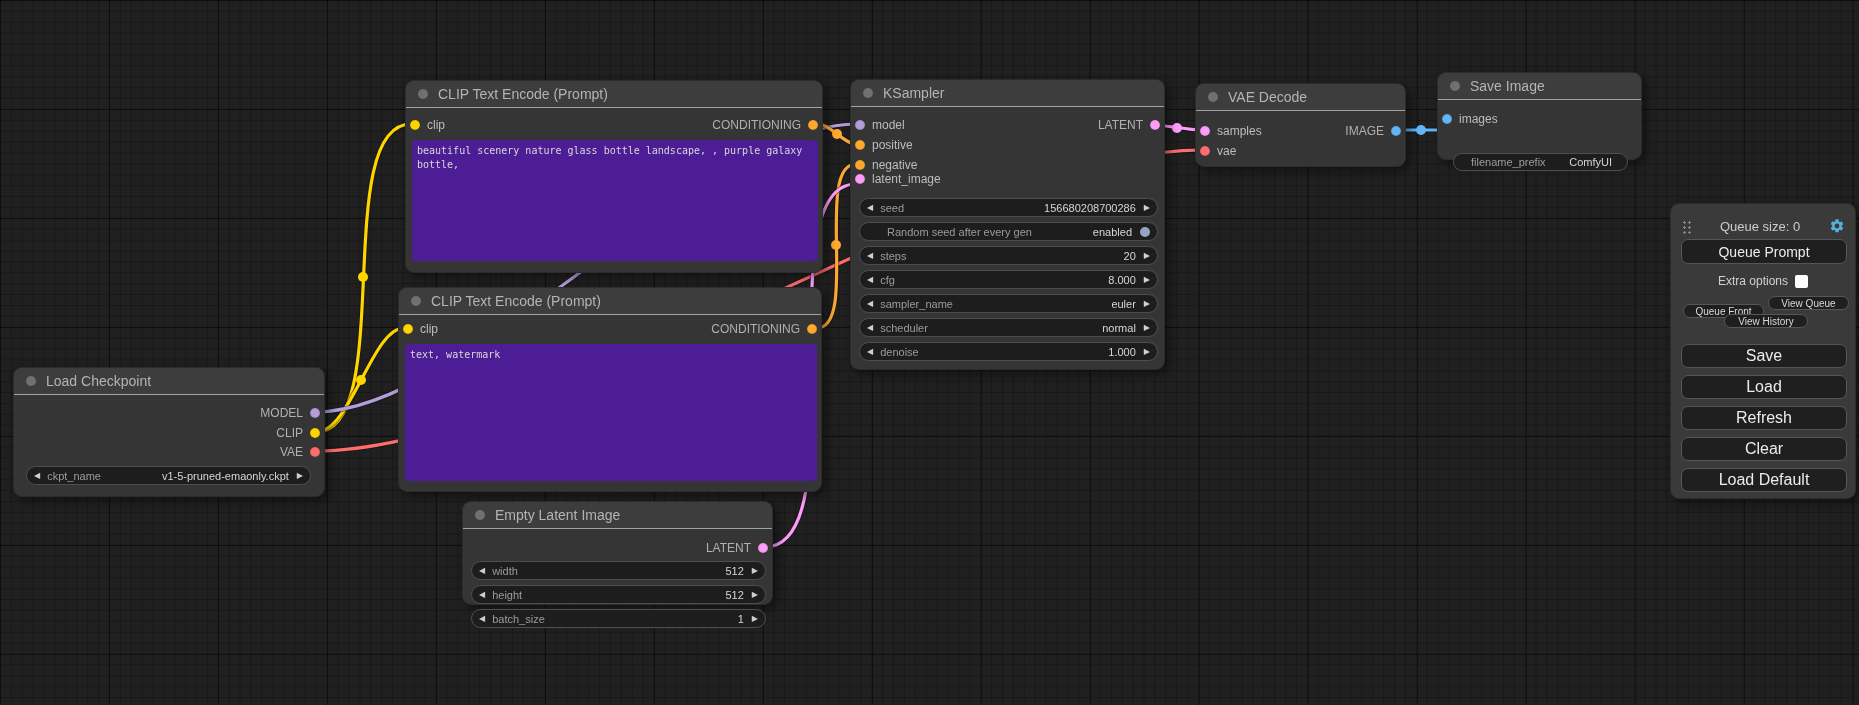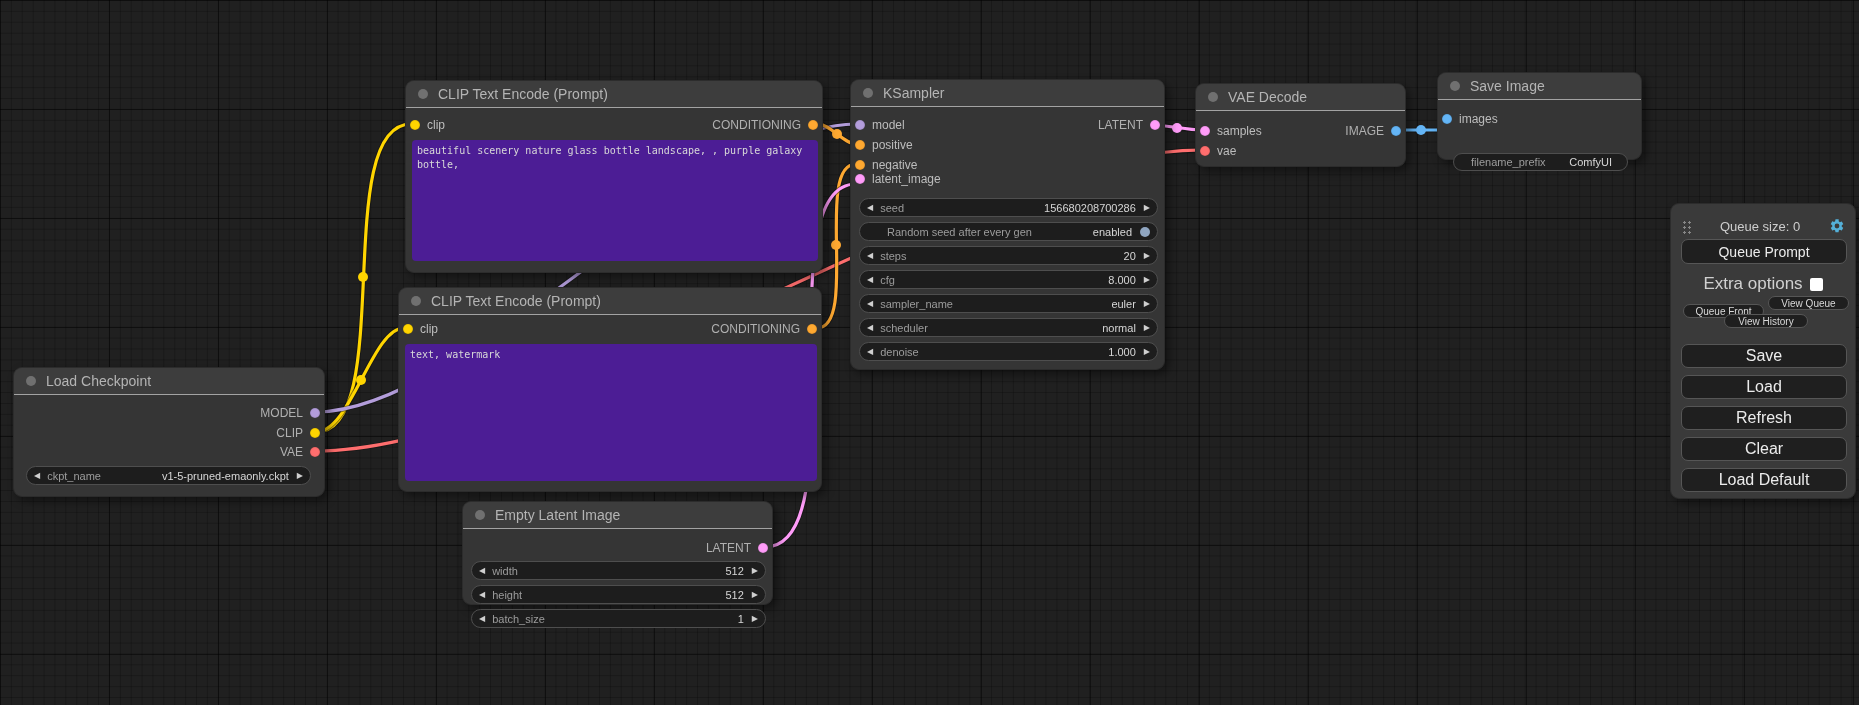--- a/index.html
+++ b/index.html
@@ -49,21 +49,21 @@
         background-size:5px 5px;background-position:1px 1px;}
   .gear{flex:0 0 auto;display:block;}
   .btn{position:absolute;left:10px;width:166px;height:24px;background:#1f1f1f;
         border:1px solid #565656;border-radius:7px;color:#ececec;display:flex;
         align-items:center;justify-content:center;font-size:16px;box-sizing:border-box;cursor:pointer;}
   .btn.qp{height:25px;font-size:14px;}
   .pill{position:absolute;height:14px;background:#1f1f1f;border:1px solid #565656;
         border-radius:9px;color:#d9d9d9;display:flex;align-items:center;justify-content:center;
         font-size:10px;box-sizing:border-box;cursor:pointer;}
   .extra-row{position:absolute;left:0;top:70px;width:100%;display:flex;align-items:center;
-        justify-content:center;gap:7px;color:#d0d0d0;font-size:17px;}
+        justify-content:center;gap:7px;color:#d0d0d0;font-size:12px;}
   .checkbox{width:13px;height:13px;border-radius:2px;}
 </style>
 </head>
 <body>
 
 <div class="canvas">
 
   <svg class="wires" width="1859" height="705">
     <path class="wire-shadow" d="M316,432 C397,432 330,124 411,124"></path>
     <path class="wire" d="M316,432 C397,432 330,124 411,124" stroke="#FFD500"></path>

